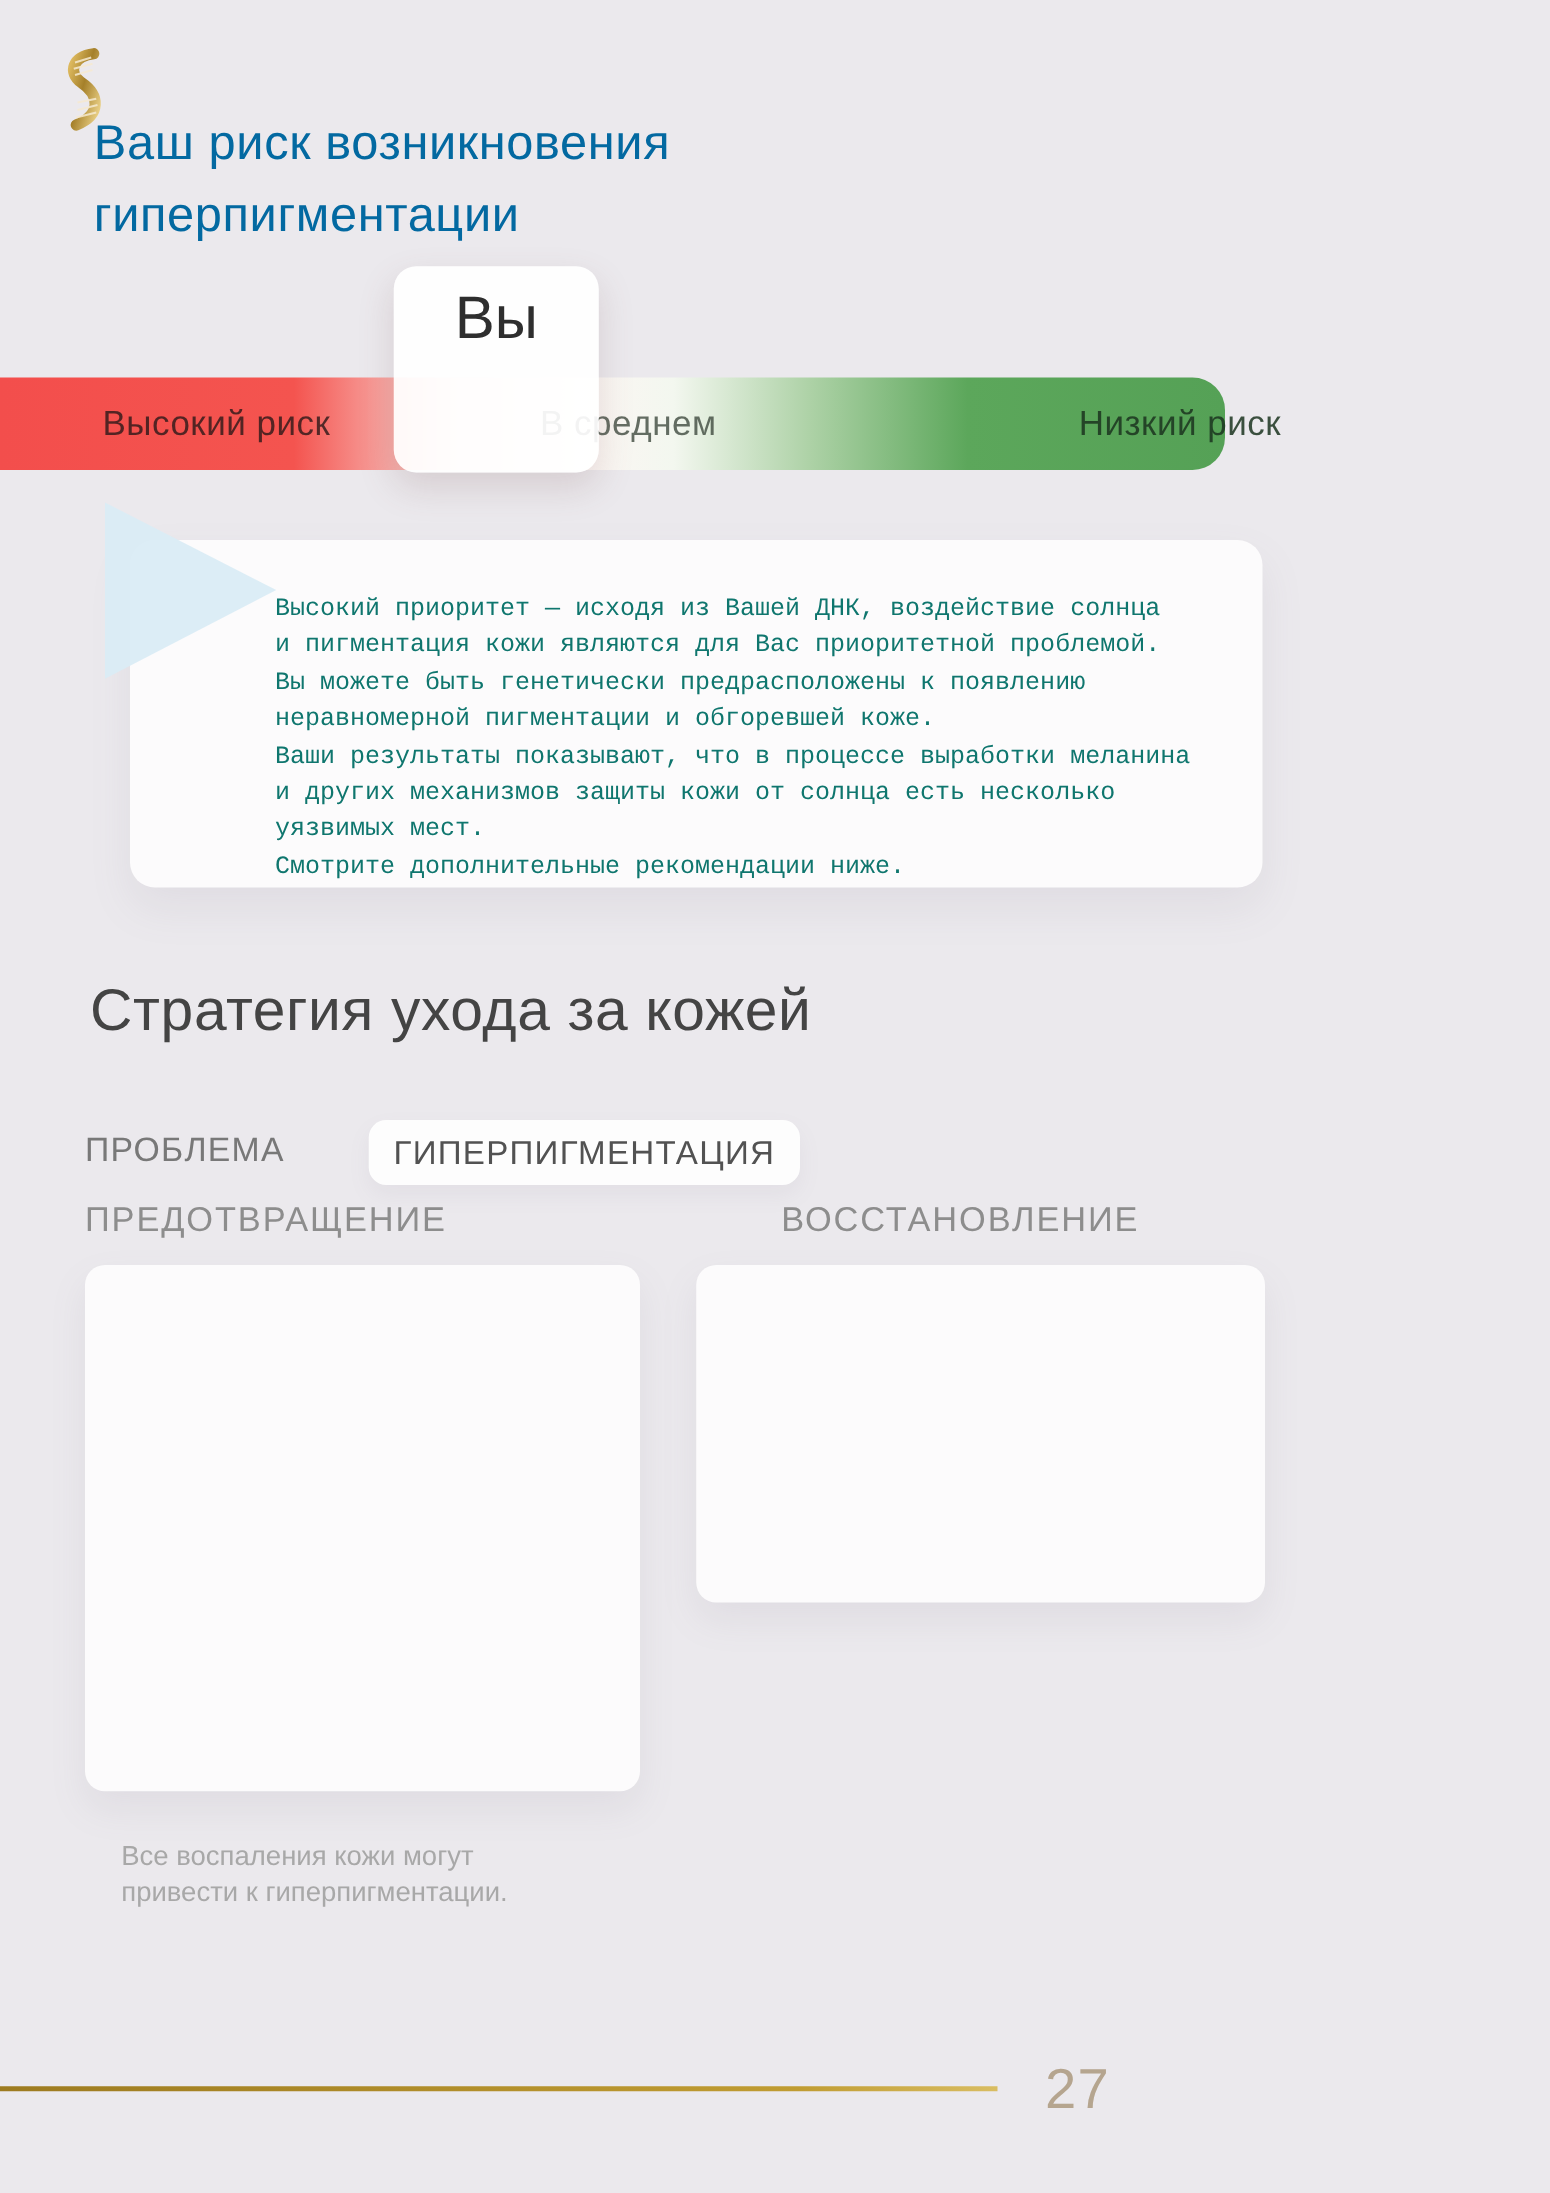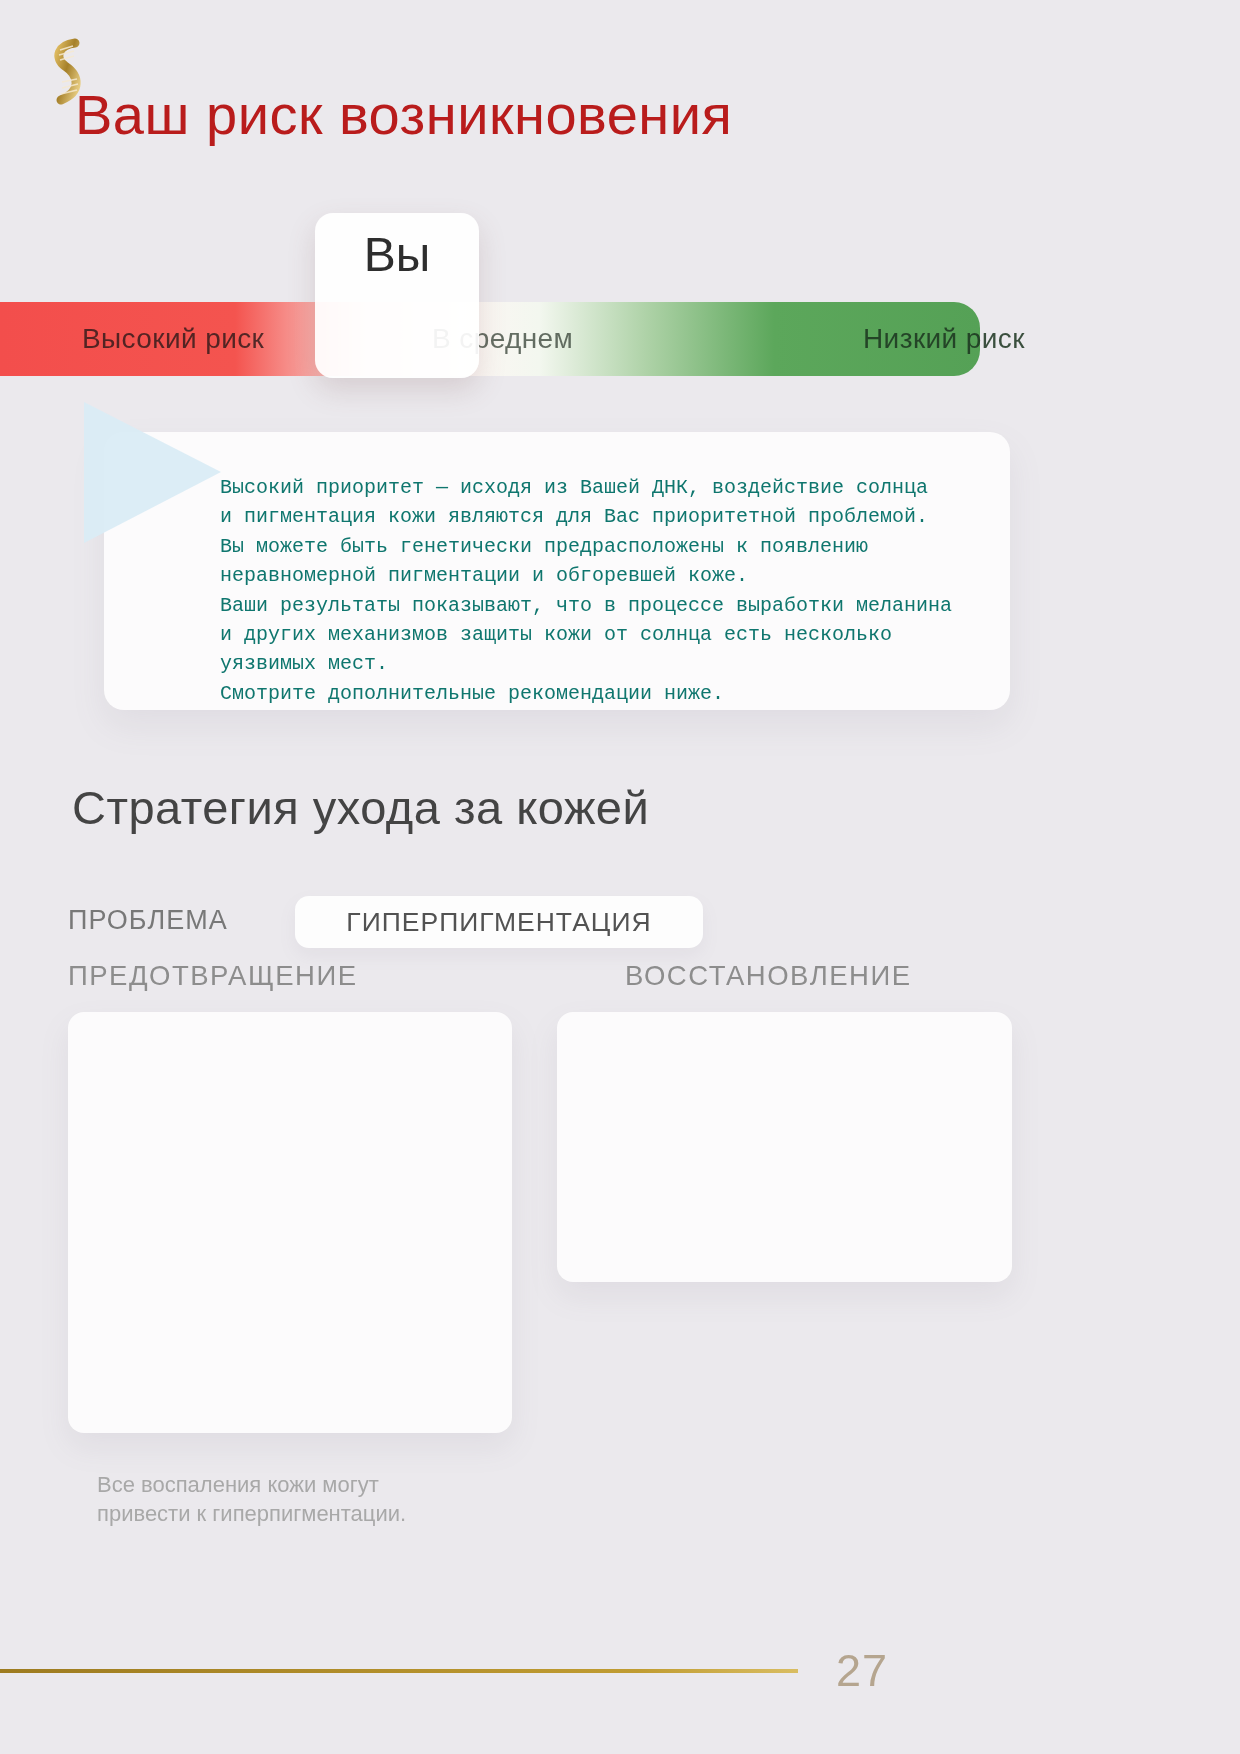--- a/index.html
+++ b/index.html
@@ -6,22 +6,22 @@
   .page{
     position:relative;width:1240px;height:1754px;margin:0 auto;
     background:#ebe9ed;overflow:hidden;
     font-family:"Liberation Sans","DejaVu Sans",sans-serif;
   }
   .abs{position:absolute;}
 
   
   .logo{left:46px;top:38px;width:44px;height:68px;}
   .page-title{
-    left:75px;top:86px;font-size:56px;line-height:58px;font-weight:300;
-    color:#b91c1c;letter-spacing:.5px;
+    left:75px;top:86px;font-size:39px;line-height:58px;font-weight:300;
+    color:#0369a1;letter-spacing:.5px;
   }
 
   
   .riskbar{
     left:0;top:302px;width:980px;height:74px;z-index:1;
     border-radius:0 26px 26px 0;
     background:linear-gradient(to right,
       #f34e4c 0%, #f4544f 24%, #f9dedb 37%, #fdf6f4 47%,
       #f3f7ef 55%, #aed2a7 66%, #5ca75b 79%, #55a156 100%);
   }
@@ -55,21 +55,21 @@
   }
 
   
   .strategy-heading{
     left:72px;top:780px;font-size:47px;font-weight:300;color:#444444;letter-spacing:.5px;
   }
   .problem-label{
     left:68px;top:905px;font-size:27px;color:#787878;letter-spacing:1px;
   }
   .problem-pill{
-    left:295px;top:896px;width:408px;height:52px;z-index:2;
+    left:295px;top:896px;width:345px;height:52px;z-index:2;
     border-radius:14px;background:#fdfdfd;
     box-shadow:0 8px 18px rgba(130,120,140,.08);
     display:flex;align-items:center;justify-content:center;
   }
   .problem-pill span{font-size:26.5px;color:#525252;letter-spacing:1px;}
   .col-header{font-size:27.5px;color:#8d8d8d;letter-spacing:1.5px;white-space:nowrap;}
   .col-header.left{left:68px;top:960px;}
   .col-header.right{left:625px;top:960px;}
 
   .body-card{
@@ -107,20 +107,21 @@
         <stop offset="0.45" stop-color="#a5802a"></stop>
         <stop offset="1" stop-color="#e9cf85"></stop>
       </linearGradient>
     </defs>
     <path d="M29 5 C 12 7, 8 20, 19 28 C 34 38, 35 54, 15 62" fill="none" stroke="url(#gold)" stroke-width="9" stroke-linecap="round"></path>
     <path d="M14 12 L27 8 M13 17 L28 13 M14 22 L28 18 M16 44 L31 41 M16 50 L32 46 M15 56 L31 52" stroke="#f6ead1" stroke-width="1.6" opacity="0.85"></path>
   </svg>
 
   <div class="abs page-title">
     <div>Ваш риск возникновения</div>
+    <div>гиперпигментации</div>
   </div>
 
   <div class="abs riskbar">
     <span class="bar-label high">Высокий риск</span>
     <span class="bar-label mid">В среднем</span>
     <span class="bar-label low">Низкий риск</span>
   </div>
   <div class="abs marker">
     <span class="marker-label">Вы</span>
   </div>

